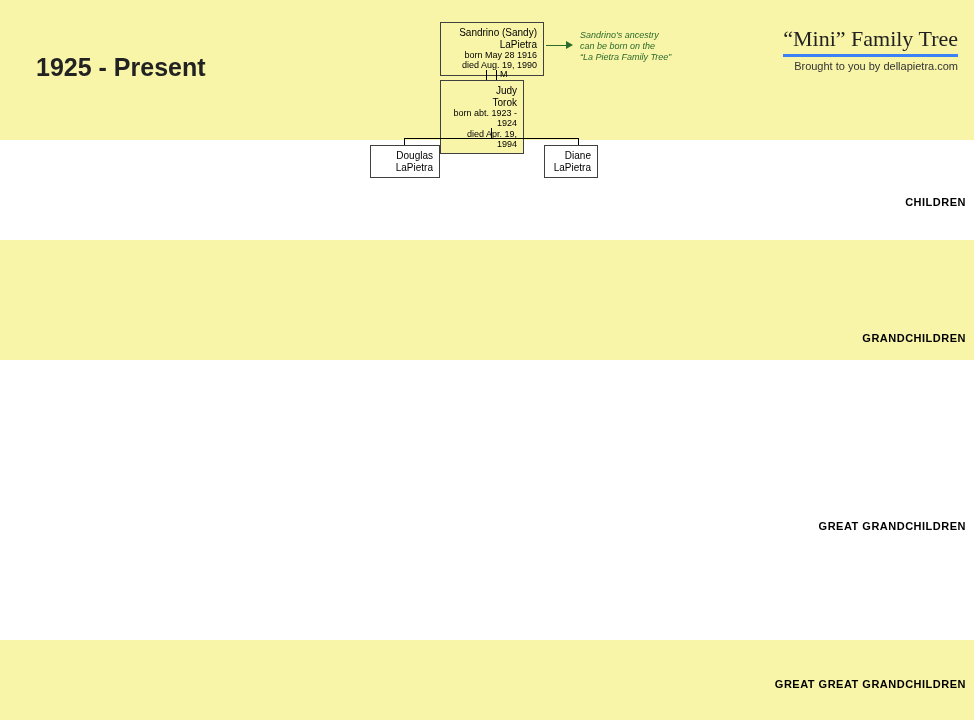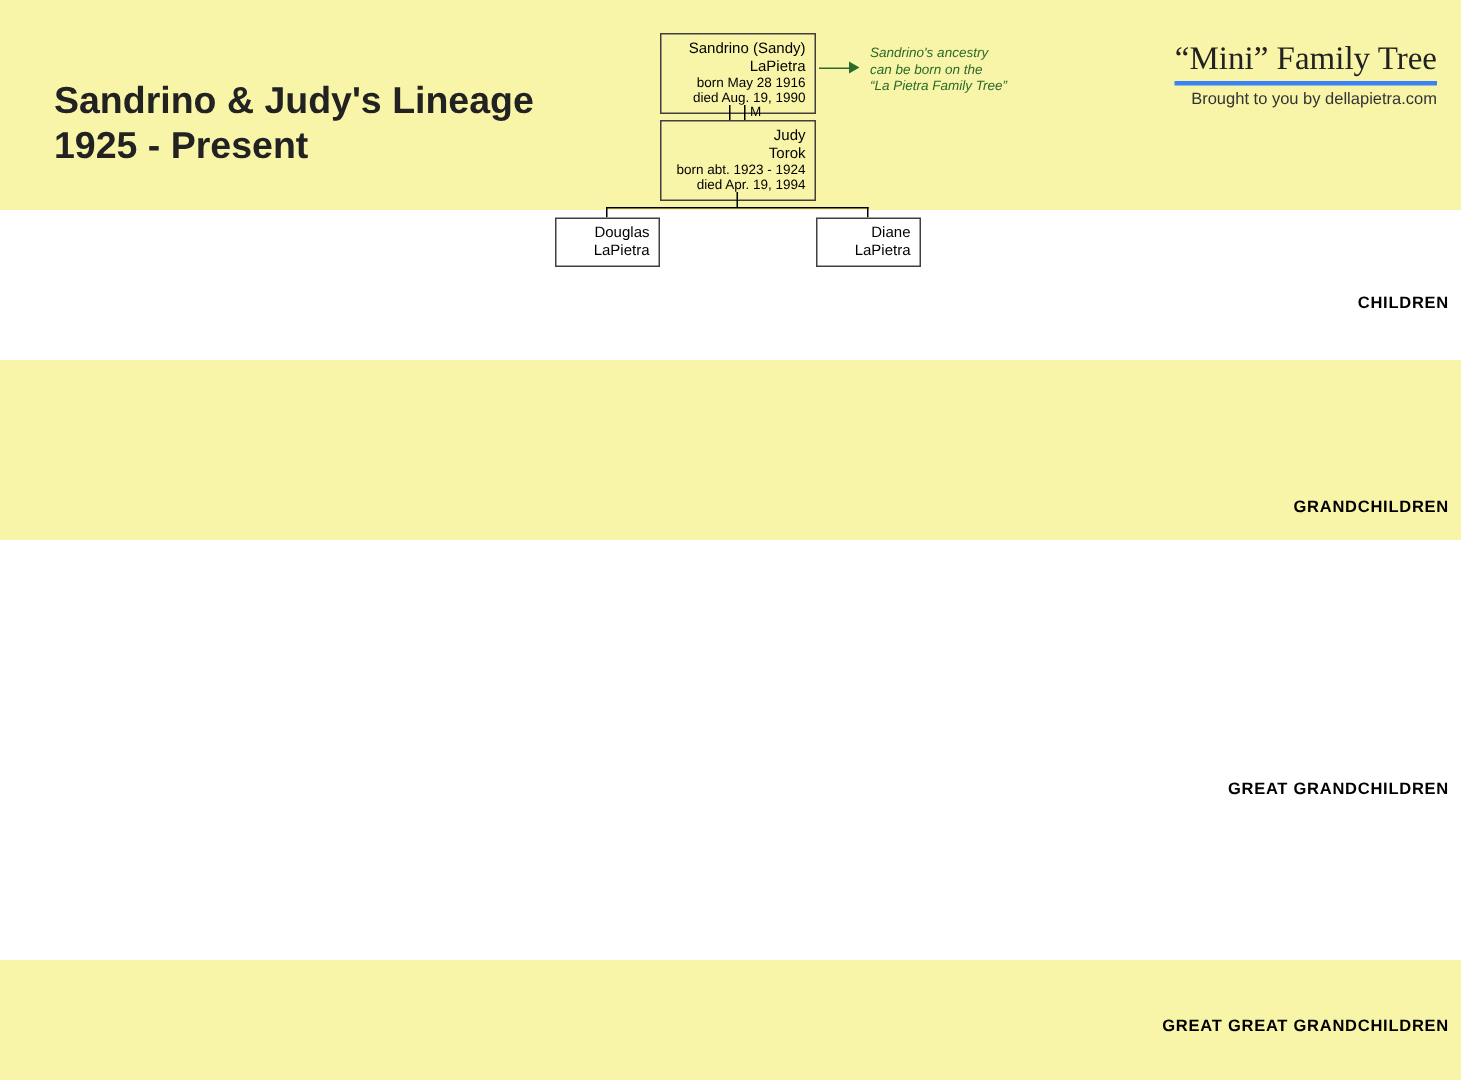--- a/index.html
+++ b/index.html
@@ -98,41 +98,40 @@
     }
   </style>
 </head>
 <body>
 
 <div class="band band-top"></div>
 <div class="band band-grand"></div>
 <div class="band band-ggg"></div>
 
 <div class="title">
-  <div>Sandrino &amp; Judy's Lineage</div>
   <div>1925 - Present</div>
 </div>
 
 <div class="brand">
   <div class="brand-title">“Mini” Family Tree</div>
   <div class="brand-sub">Brought to you by dellapietra.com</div>
 </div>
 
 <div class="tree-box" style="left:440px; top:22px; width:104px;">
   <div class="name">Sandrino (Sandy)</div>
   <div class="surname">LaPietra</div>
   <div>born May 28 1916</div>
   <div>died Aug. 19, 1990</div>
 </div>
 
 <div class="connector" style="left:486px; top:70px; width:1px; height:10px;"></div>
 <div class="connector" style="left:496px; top:70px; width:1px; height:10px;"></div>
 <div class="m-label" style="left:500px; top:69px;">M</div>
 
-<div class="tree-box" style="left:440px; top:80px; width:104px;">
+<div class="tree-box" style="left:440px; top:80px; width:84px;">
   <div class="name">Judy</div>
   <div class="surname">Torok</div>
   <div>born abt. 1923 - 1924</div>
   <div>died Apr. 19, 1994</div>
 </div>
 
 <div class="arrow-line" style="left:546px; top:45px; width:20px;"></div>
 <div class="arrow" style="left:566px; top:41px;"></div>
 
 <div class="note" style="left:580px; top:30px;">
@@ -144,21 +143,21 @@
 <div class="connector" style="left:491px; top:128px; width:1px; height:10px;"></div>
 <div class="connector" style="left:404px; top:138px; width:175px; height:1px;"></div>
 <div class="connector" style="left:404px; top:138px; width:1px; height:7px;"></div>
 <div class="connector" style="left:578px; top:138px; width:1px; height:7px;"></div>
 
 <div class="tree-box white-bg" style="left:370px; top:145px; width:70px;">
   <div class="name">Douglas</div>
   <div class="surname">LaPietra</div>
 </div>
 
-<div class="tree-box white-bg" style="left:544px; top:145px; width:70px;">
+<div class="tree-box white-bg" style="left:544px; top:145px; width:54px;">
   <div class="name">Diane</div>
   <div class="surname">LaPietra</div>
 </div>
 
 <div class="section-label" style="top:196px;">CHILDREN</div>
 <div class="section-label" style="top:332px;">GRANDCHILDREN</div>
 <div class="section-label" style="top:520px;">GREAT GRANDCHILDREN</div>
 <div class="section-label" style="top:678px;">GREAT GREAT GRANDCHILDREN</div>
 
 </body></html>

